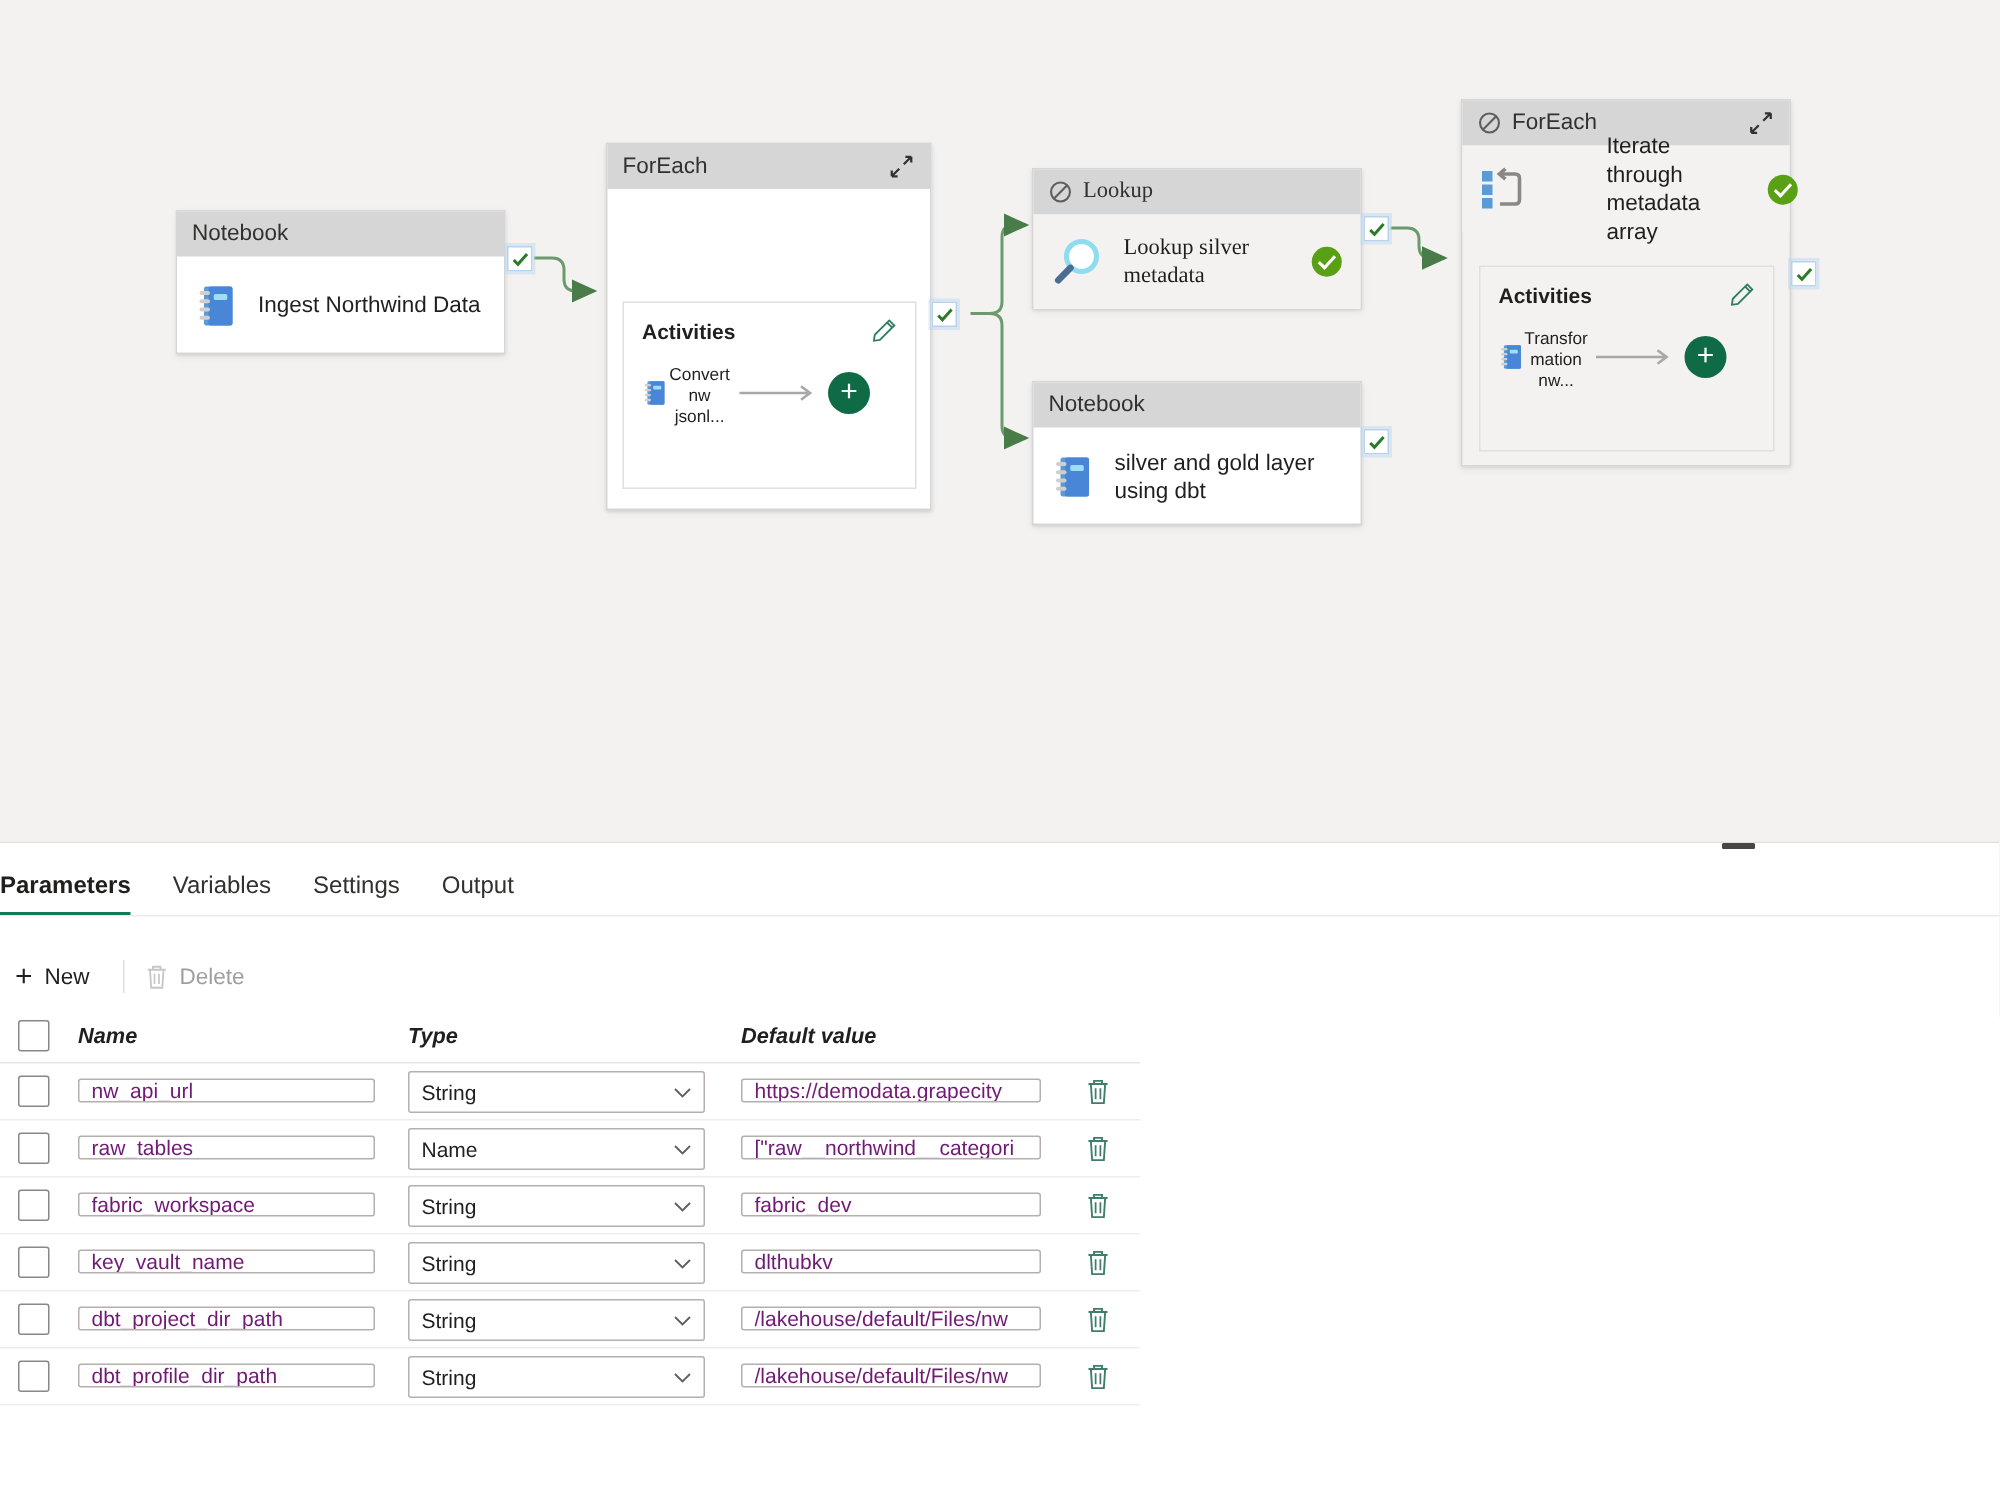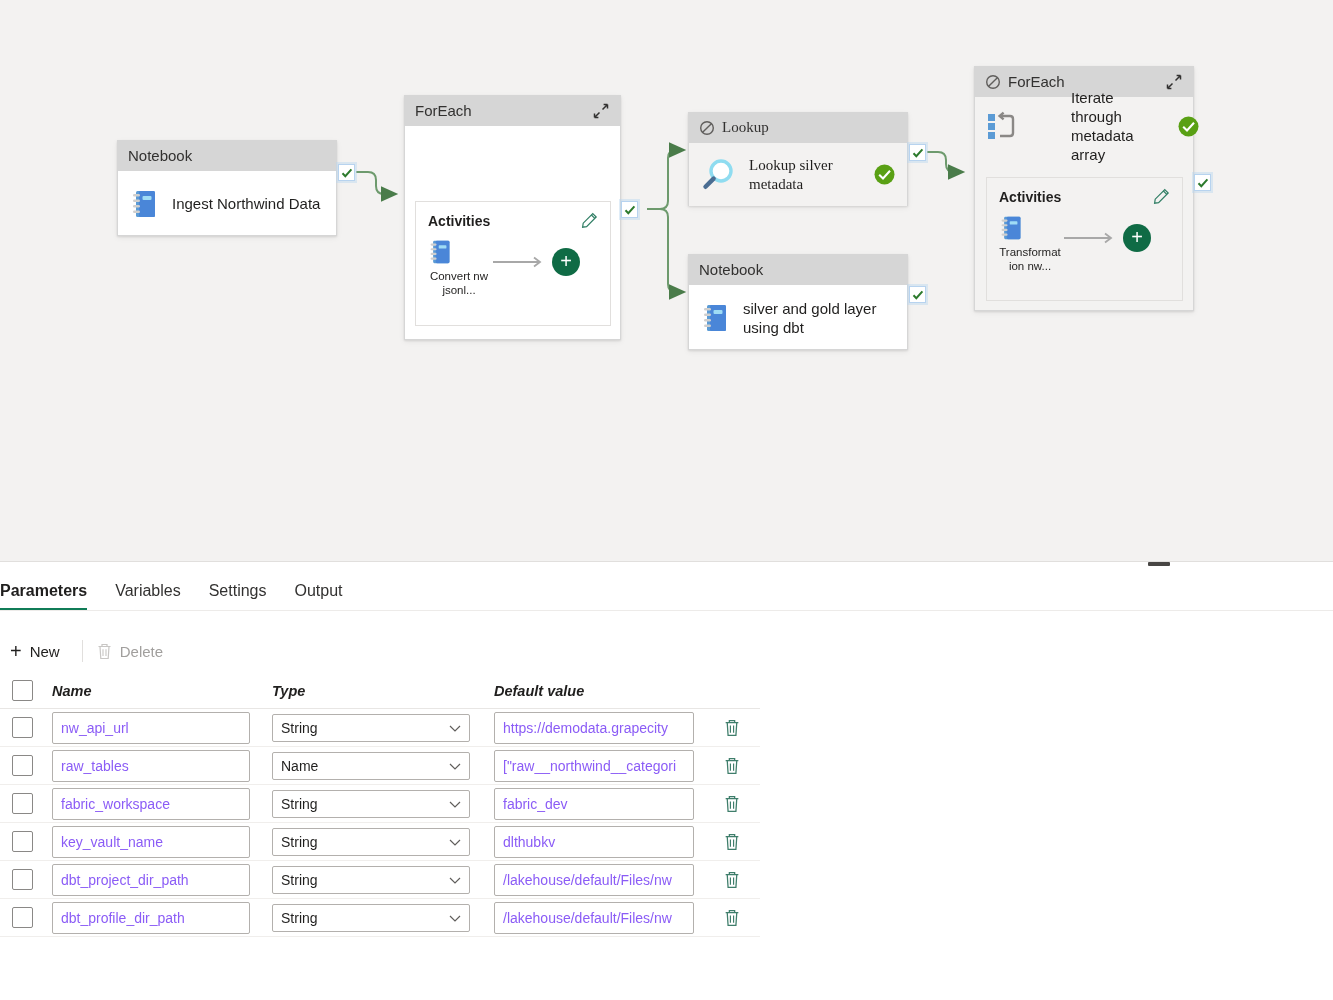--- a/index.html
+++ b/index.html
@@ -74,21 +74,21 @@
   .act-head{
     display:flex;align-items:flex-end;justify-content:space-between;
     padding:10px 12px 0 12px;
   }
   .act-head .t{font-size:14px;font-weight:bold;color:#201f1e;}
   .pencil{width:17px;height:17px;}
   .act-row{
     display:flex;align-items:center;
     padding:10px 12px 0 12px;
   }
-  .act-item{display:flex;flex-direction:column;align-items:flex-start;width:60px;}
+  .act-item{display:flex;align-items:center;width:60px;}
   .act-item .cap{
     font-size:11.5px;line-height:14px;color:#201f1e;text-align:center;
     margin-top:4px;width:62px;word-break:break-word;
   }
   .act-arrow{width:56px;height:14px;margin:0 4px;align-self:flex-start;margin-top:16px;}
   .plus-btn{
     width:28px;height:28px;border-radius:50%;
     background:#0f6b45;color:#fff;
     display:flex;align-items:center;justify-content:center;
     font-size:20px;line-height:1;font-weight:300;
@@ -161,24 +161,24 @@
   .c-name{width:220px;padding-left:0;box-sizing:border-box;}
   .c-type{width:222px;box-sizing:border-box;}
   .c-def{width:215px;box-sizing:border-box;}
   .c-del{width:45px;display:flex;align-items:center;justify-content:center;}
   .th{font-size:14.5px;font-weight:bold;color:#201f1e;}
   .chkbox{
     width:21px;height:21px;border:1px solid #8a8886;border-radius:2px;background:#fff;
     box-sizing:border-box;cursor:pointer;
   }
   .tinput{
-    width:198px;height:32px;
+    width:198px;height:16px;
     border:1px solid #b3b0ad;border-radius:2px;background:#fff;
     font-family:"Liberation Sans","DejaVu Sans",sans-serif;
-    font-size:14px;color:#8b5cf6;
+    font-size:14px;color:#701a75;
     padding:0 8px;box-sizing:border-box;
     outline:none;
   }
   .tsel{
     position:relative;width:198px;height:28px;
     border:1px solid #b3b0ad;border-radius:2px;background:#fff;
     display:flex;align-items:center;padding:0 8px;box-sizing:border-box;
     font-size:14px;color:#201f1e;cursor:pointer;
   }
   .tsel .chev{position:absolute;right:8px;top:10px;}

